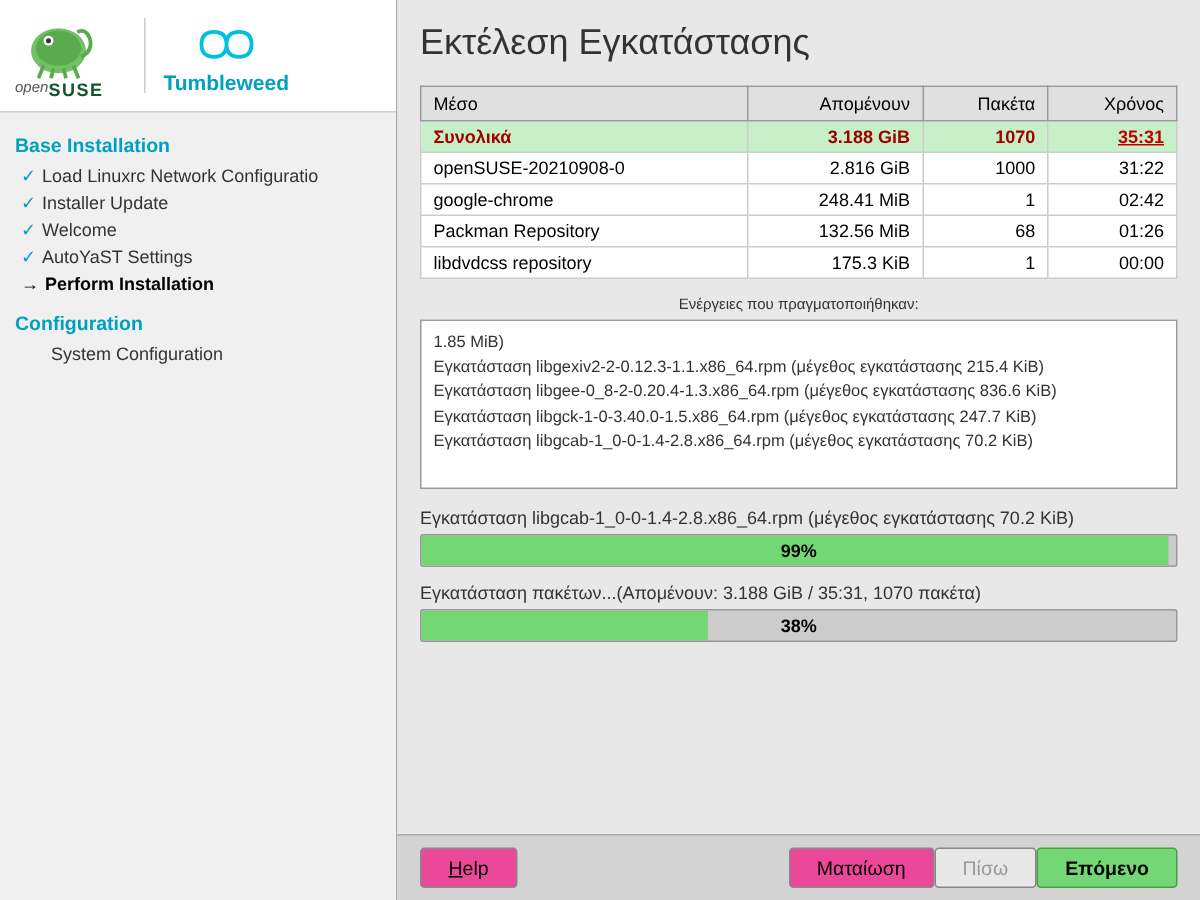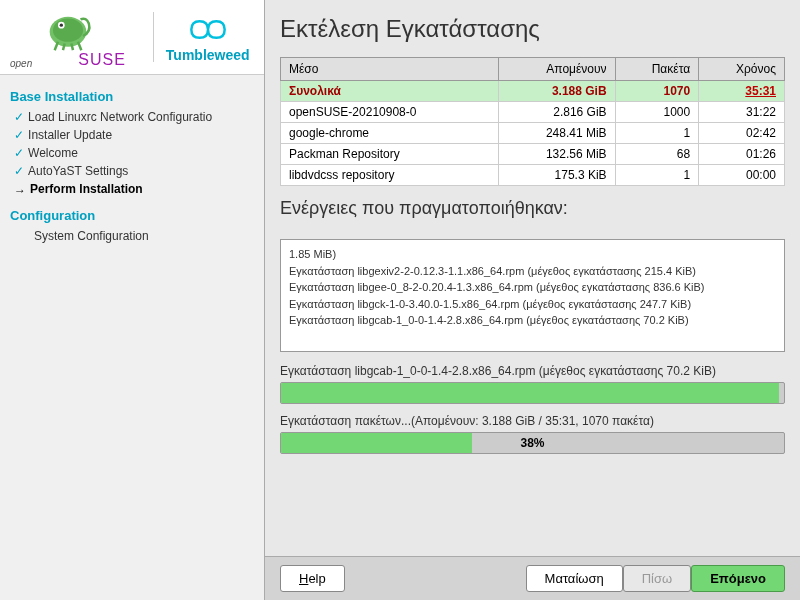--- a/index.html
+++ b/index.html
@@ -149,23 +149,24 @@
     .package-table tr:not(.highlight) td:nth-child(4) {
       text-align: right;
     }
     .package-table tr.highlight td:nth-child(2),
     .package-table tr.highlight td:nth-child(3),
     .package-table tr.highlight td:nth-child(4) {
       text-align: right;
     }
     
     .log-section-label {
-      font-size: 18px;
+      font-size: 10px;
       color: #333;
-      margin-bottom: 20px;
+      margin-bottom: 4px;
+      text-align: center;
     }
     .log-area {
       background: #fff;
       border: 1px solid #999;
       padding: 6px 8px;
       height: 113px;
       overflow-y: scroll;
       font-size: 11px;
       color: #333;
       margin-bottom: 12px;
@@ -213,21 +214,21 @@
       align-items: center;
       justify-content: space-between;
       padding: 8px 15px;
       background: #d3d3d3;
       border-top: 1px solid #aaa;
     }
     .btn {
       padding: 5px 18px;
       font-size: 13px;
       border: 1px solid #888;
-      background: #ffffff;
+      background: #ec4899;
       cursor: pointer;
       border-radius: 3px;
     }
     .btn-primary {
       background: #73d873;
       border-color: #4a9c4a;
       font-weight: bold;
       color: #000;
     }
     .btn-disabled {
@@ -257,23 +258,23 @@
           <circle cx="22" cy="22" r="4" fill="#fff"></circle>
           <circle cx="22" cy="22" r="2" fill="#333"></circle>
 
           <path d="M48 35 Q58 30 55 20 Q52 12 45 15" stroke="#5aaa4e" stroke-width="3" fill="none"></path>
 
           <line x1="18" y1="42" x2="14" y2="52" stroke="#5aaa4e" stroke-width="3"></line>
           <line x1="26" y1="44" x2="24" y2="52" stroke="#5aaa4e" stroke-width="3"></line>
           <line x1="34" y1="44" x2="36" y2="52" stroke="#5aaa4e" stroke-width="3"></line>
           <line x1="42" y1="42" x2="46" y2="52" stroke="#5aaa4e" stroke-width="3"></line>
         </svg>
-        <div style="display:flex;align-items:flex-end;gap:46px;">
+        <div style="display:flex;align-items:flex-start;">
           <span style="font-size:10px;color:#555;font-style:italic;">open</span>
-          <span style="font-size:16px;font-weight:400;color:#a21caf;letter-spacing:1px;">SUSE</span>
+          <span style="font-size:12px;font-weight:700;color:#14532d;letter-spacing:1px;">SUSE</span>
         </div>
       </div>
       <div class="logo-divider"></div>
       <div class="logo-tumbleweed">
 
         <svg class="tumbleweed-icon" viewBox="0 0 60 30">
           <path d="M10 15 Q10 5 20 5 Q30 5 30 15 Q30 25 40 25 Q50 25 50 15 Q50 5 40 5 Q30 5 30 15 Q30 25 20 25 Q10 25 10 15Z" stroke="#00c0e0" stroke-width="3" fill="none"></path>
         </svg>
         <span class="tumbleweed-label">Tumbleweed</span>
       </div>
@@ -364,20 +365,21 @@
           <div>Εγκατάσταση libgexiv2-2-0.12.3-1.1.x86_64.rpm (μέγεθος εγκατάστασης 215.4 KiB)</div>
           <div>Εγκατάσταση libgee-0_8-2-0.20.4-1.3.x86_64.rpm (μέγεθος εγκατάστασης 836.6 KiB)</div>
           <div>Εγκατάσταση libgck-1-0-3.40.0-1.5.x86_64.rpm (μέγεθος εγκατάστασης 247.7 KiB)</div>
           <div>Εγκατάσταση libgcab-1_0-0-1.4-2.8.x86_64.rpm (μέγεθος εγκατάστασης 70.2 KiB)</div>
         </div>
 
       <div class="progress-section">
         <div class="progress-label">Εγκατάσταση libgcab-1_0-0-1.4-2.8.x86_64.rpm (μέγεθος εγκατάστασης 70.2 KiB)</div>
         <div class="progress-bar-container">
           <div class="progress-bar-fill" id="file-progress-fill" style="width: 99%;"></div>
+          <span class="progress-bar-text">99%</span>
         </div>
       </div>
 
       <div class="progress-section">
         <div class="progress-label">Εγκατάσταση πακέτων...(Απομένουν: 3.188 GiB / 35:31, 1070 πακέτα)</div>
         <div class="progress-bar-container">
           <div class="progress-bar-fill" id="overall-progress-fill" style="width: 38%;"></div>
           <span class="progress-bar-text">38%</span>
         </div>
       </div>

